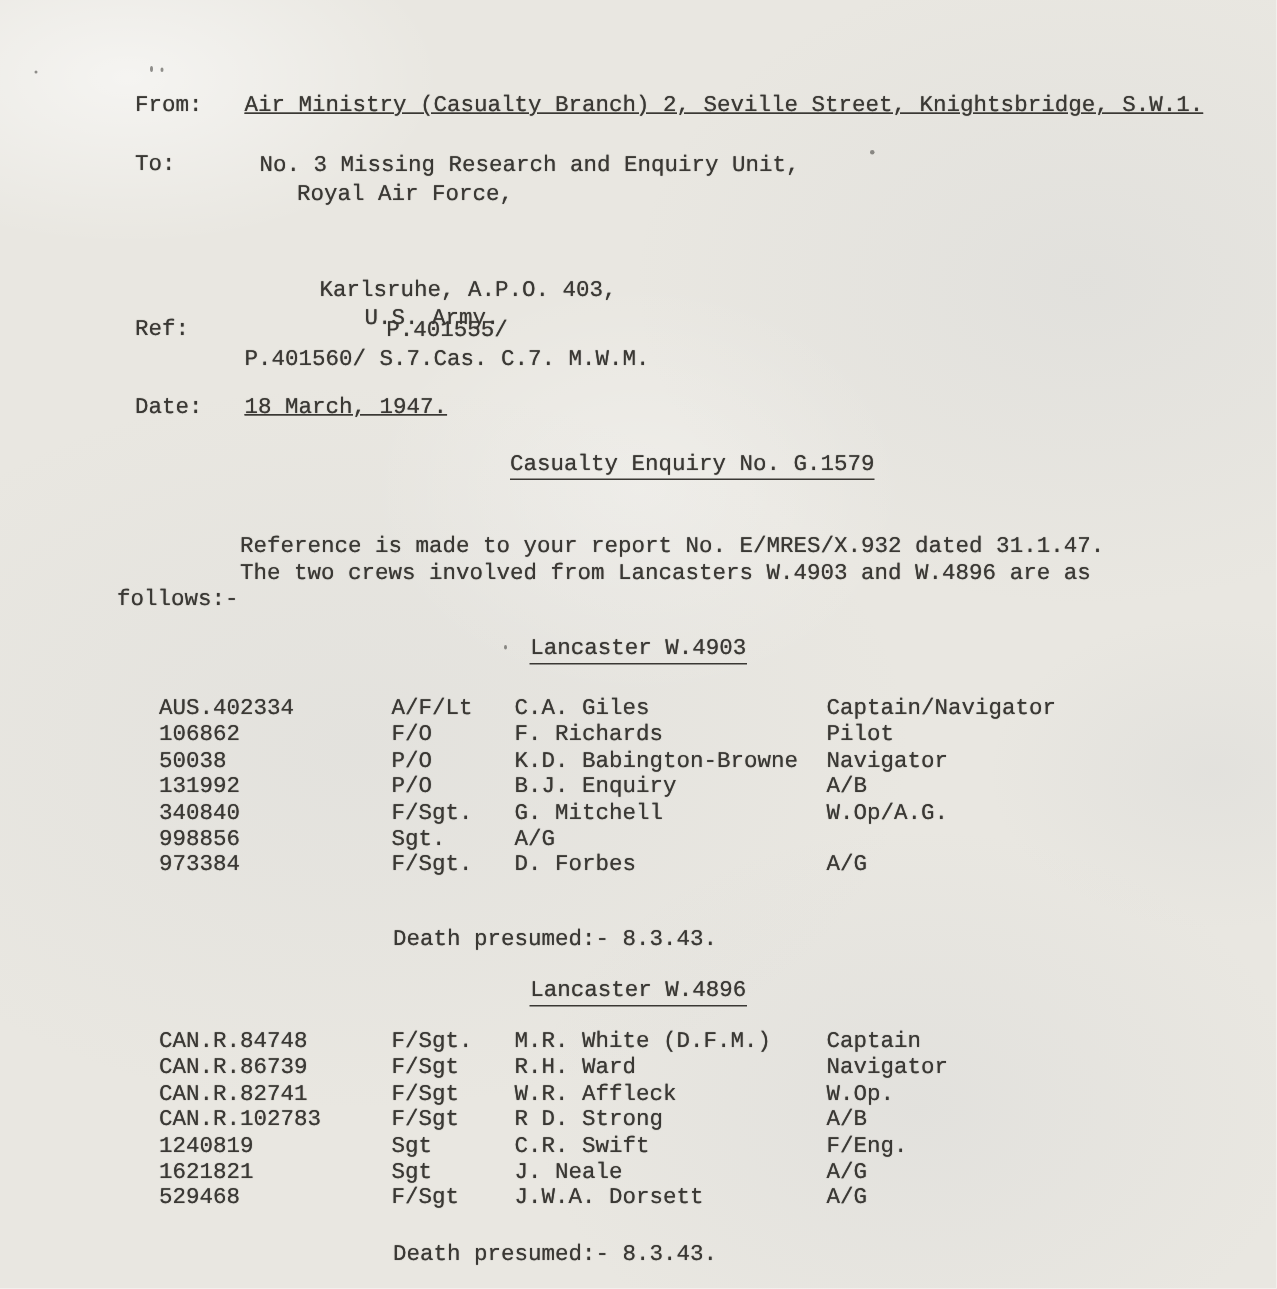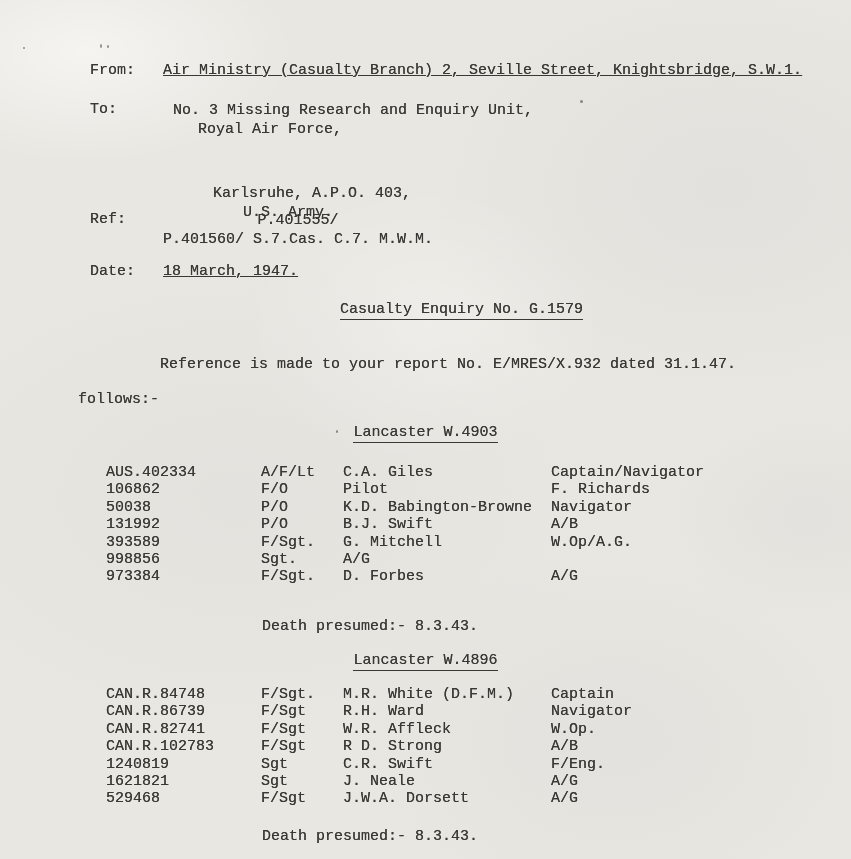--- a/index.html
+++ b/index.html
@@ -78,53 +78,54 @@
     <span class="label">Date:</span>
     <span class="val">18 March, 1947.</span>
   </div>
 
   <div class="center-line" style="top:301px;margin-left:36px;">
     <span class="uline">Casualty Enquiry No. G.1579</span>
   </div>
 
   <div class="para" style="top:340px;left:160px;margin-top:16px;">Reference is made to your report No. E/MRES/X.932 dated 31.1.47.</div>
 
+  <div class="para" style="top:374px;left:160px;">The two crews involved from Lancasters W.4903 and W.4896 are as</div>
   <div class="para" style="top:391px;left:78px;">follows:-</div>
 
   <div class="center-line" style="top:424px;">
     <span class="uline">Lancaster W.4903</span>
   </div>
 
   <div class="crew-table" style="top:464px;">
     <div class="crew-row">
       <span>AUS.402334</span>
       <span>A/F/Lt</span>
       <span>C.A. Giles</span>
       <span>Captain/Navigator</span>
     </div>
     <div class="crew-row">
       <span>106862</span>
       <span>F/O</span>
+      <span>F. Richards</span>
       <span>Pilot</span>
-      <span>F. Richards</span>
     </div>
     <div class="crew-row">
       <span>50038</span>
       <span>P/O</span>
       <span>K.D. Babington-Browne</span>
       <span>Navigator</span>
     </div>
     <div class="crew-row">
       <span>131992</span>
       <span>P/O</span>
-      <span>B.J. Swift</span>
+      <span>B.J. Enquiry</span>
       <span>A/B</span>
     </div>
     <div class="crew-row">
-      <span>393589</span>
+      <span>340840</span>
       <span>F/Sgt.</span>
       <span>G. Mitchell</span>
       <span>W.Op/A.G.</span>
     </div>
     <div class="crew-row">
       <span>998856</span>
       <span>Sgt.</span>
       <span>A/G</span>
     </div>
     <div class="crew-row">

